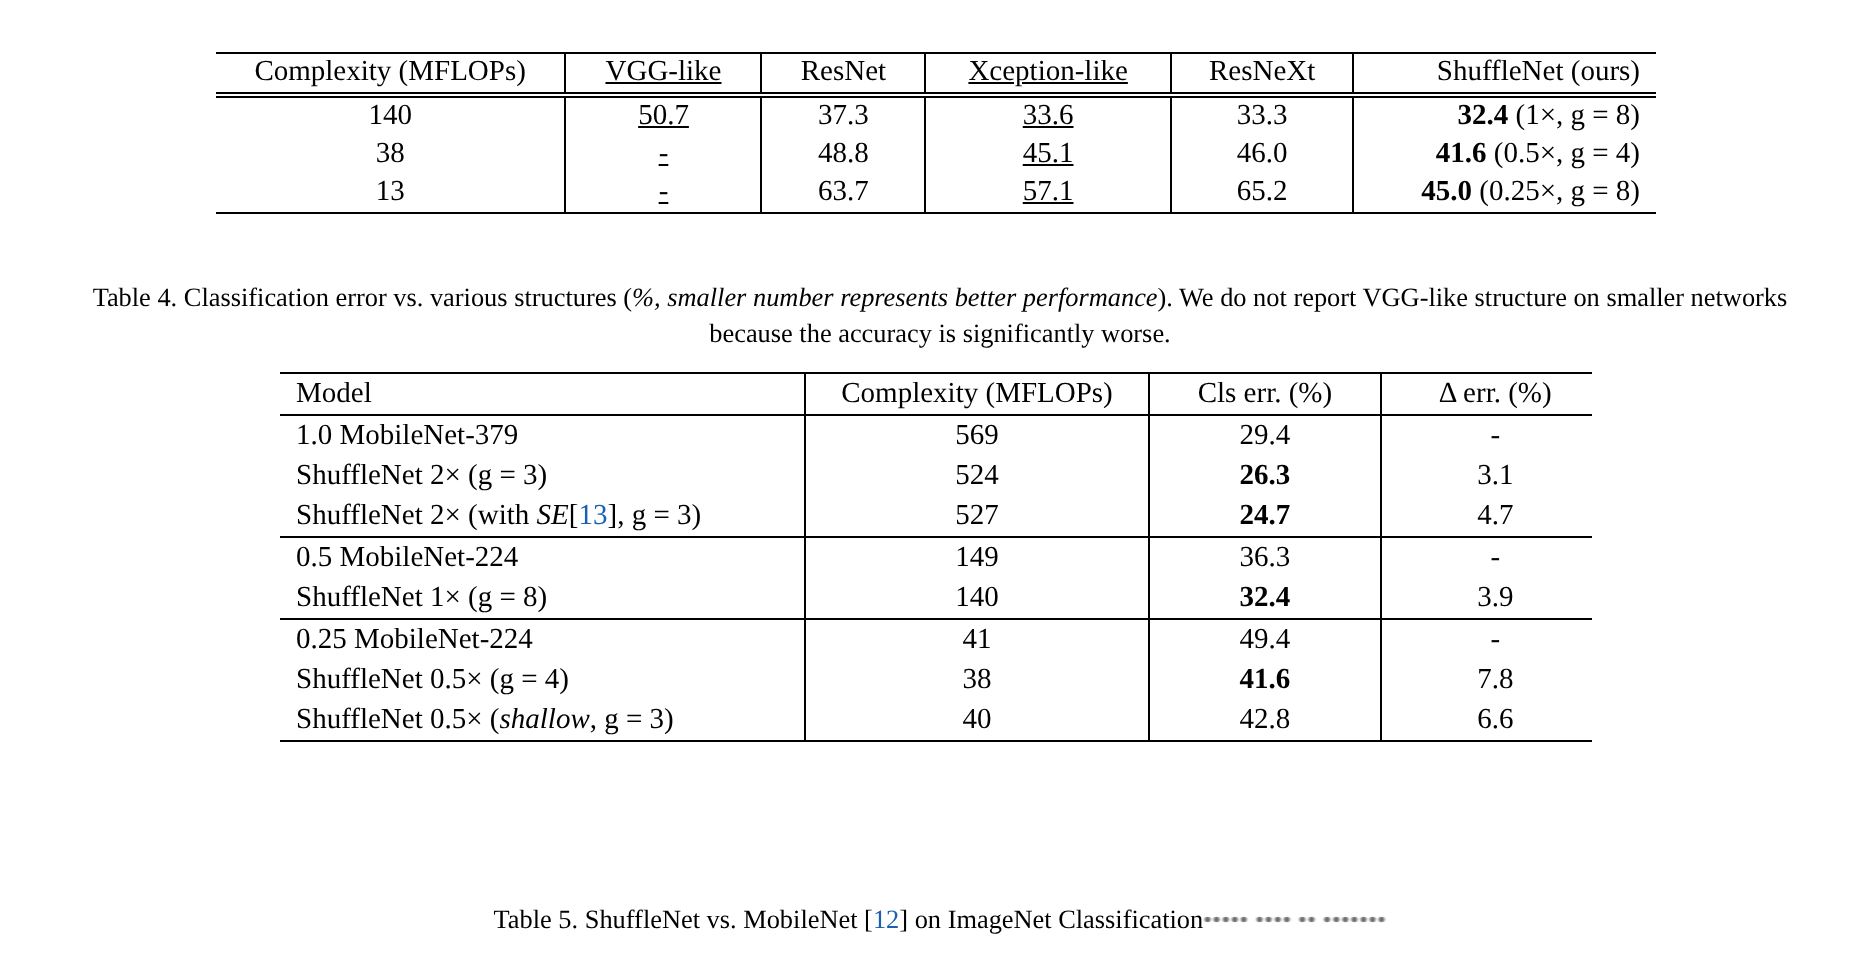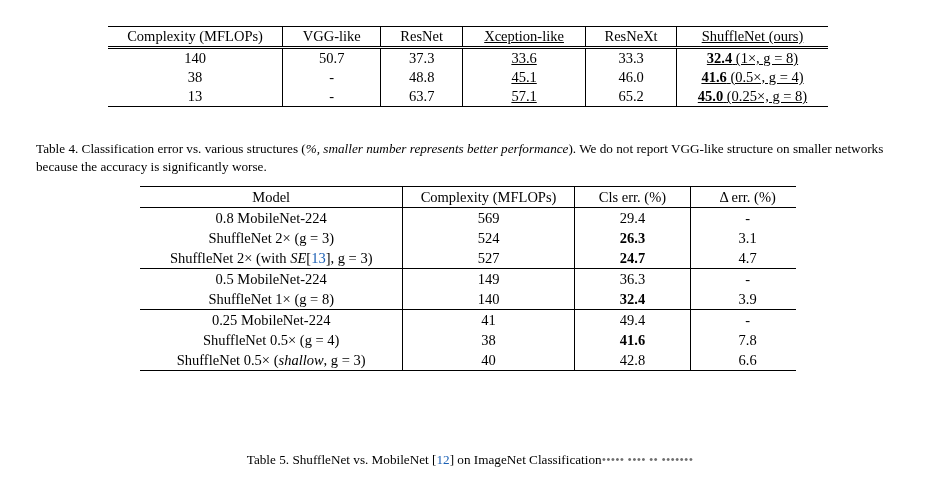--- a/index.html
+++ b/index.html
@@ -46,57 +46,57 @@
   .rule-bot td {
     border-bottom: 1.2px solid #000;
   }
   .dbl-below td {
     border-bottom: 3px double #000;
   }
   .vline-r {
     border-right: 1.1px solid #000;
   }
   .t4 td.col0 { width: 180px; }
-  .t4 td.col1 { width: 104px; }
+  .t4 td.col1 { width: 104px; text-decoration: underline; }
   .t4 td.col2 { width: 86px; }
   .t4 td.col3 { width: 132px; text-decoration: underline; }
   .t4 td.col4 { width: 94px; }
-  .t4 td.col5 { width: 160px; text-align: center; text-decoration: underline; }
+  .t4 td.col5 { width: 160px; text-align: right; }
   .bold { font-weight: bold; }
   .ital { font-style: italic; }
 
   
   .cap4 {
     position: absolute;
     left: 36px;
     top: 140px;
     width: 868px;
     font-size: 13.2px;
     line-height: 1.33;
-    text-align: left;
+    text-align: center;
   }
 
   
   .t5-wrap {
     position: absolute;
     left: 140px;
     top: 186px;
     width: 656px;
   }
   table.t5 {
     border-collapse: collapse;
     font-size: 14.5px;
     width: 100%;
   }
   table.t5 td {
     padding: 1.5px 8px;
     white-space: nowrap;
   }
   table.t5 td.model {
-    text-align: center;
+    text-align: left;
     width: 274px;
     font-family: Liberation Serif, serif;
   }
   table.t5 td.num {
     text-align: center;
   }
   table.t5 td.c-complex { width: 166px; }
   table.t5 td.c-cls { width: 120px; }
   table.t5 td.c-delta { width: 96px; padding-left: 16px; }
   .hdr td { border-bottom: 1.1px solid #000; }
@@ -176,21 +176,21 @@
     <table class="t5">
       <tbody>
         <tr class="rule-top hdr">
           <td class="model vline-r">Model</td>
           <td class="num c-complex vline-r">Complexity (MFLOPs)</td>
           <td class="num c-cls vline-r">Cls err. (%)</td>
           <td class="num c-delta">Δ err. (%)</td>
         </tr>
 
         <tr>
-          <td class="model vline-r">0.8 MobileNet-224</td>
+          <td class="model vline-r">1.0 MobileNet-379</td>
           <td class="num c-complex vline-r">569</td>
           <td class="num c-cls vline-r">29.4</td>
           <td class="num c-delta">-</td>
         </tr>
         <tr>
           <td class="model vline-r">ShuffleNet 2× (g = 3)</td>
           <td class="num c-complex vline-r">524</td>
           <td class="num c-cls vline-r bold">26.3</td>
           <td class="num c-delta">3.1</td>
         </tr>

